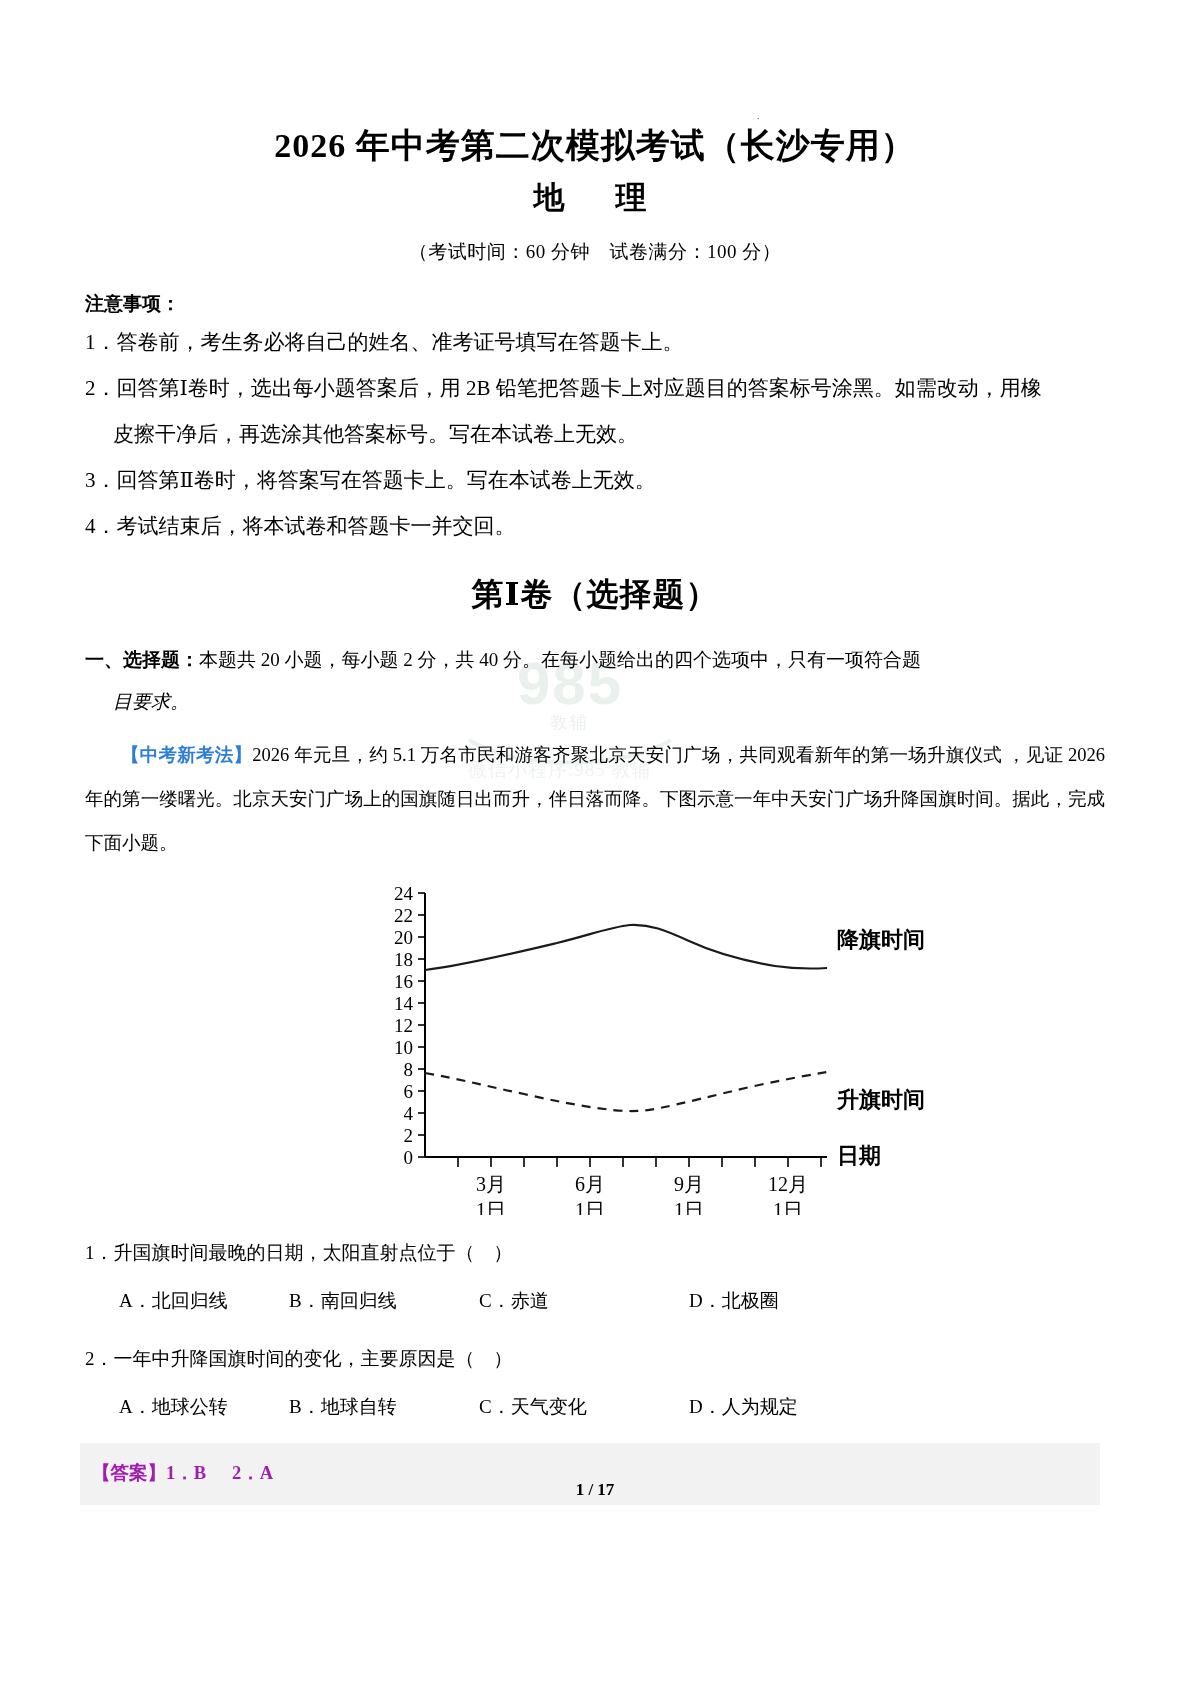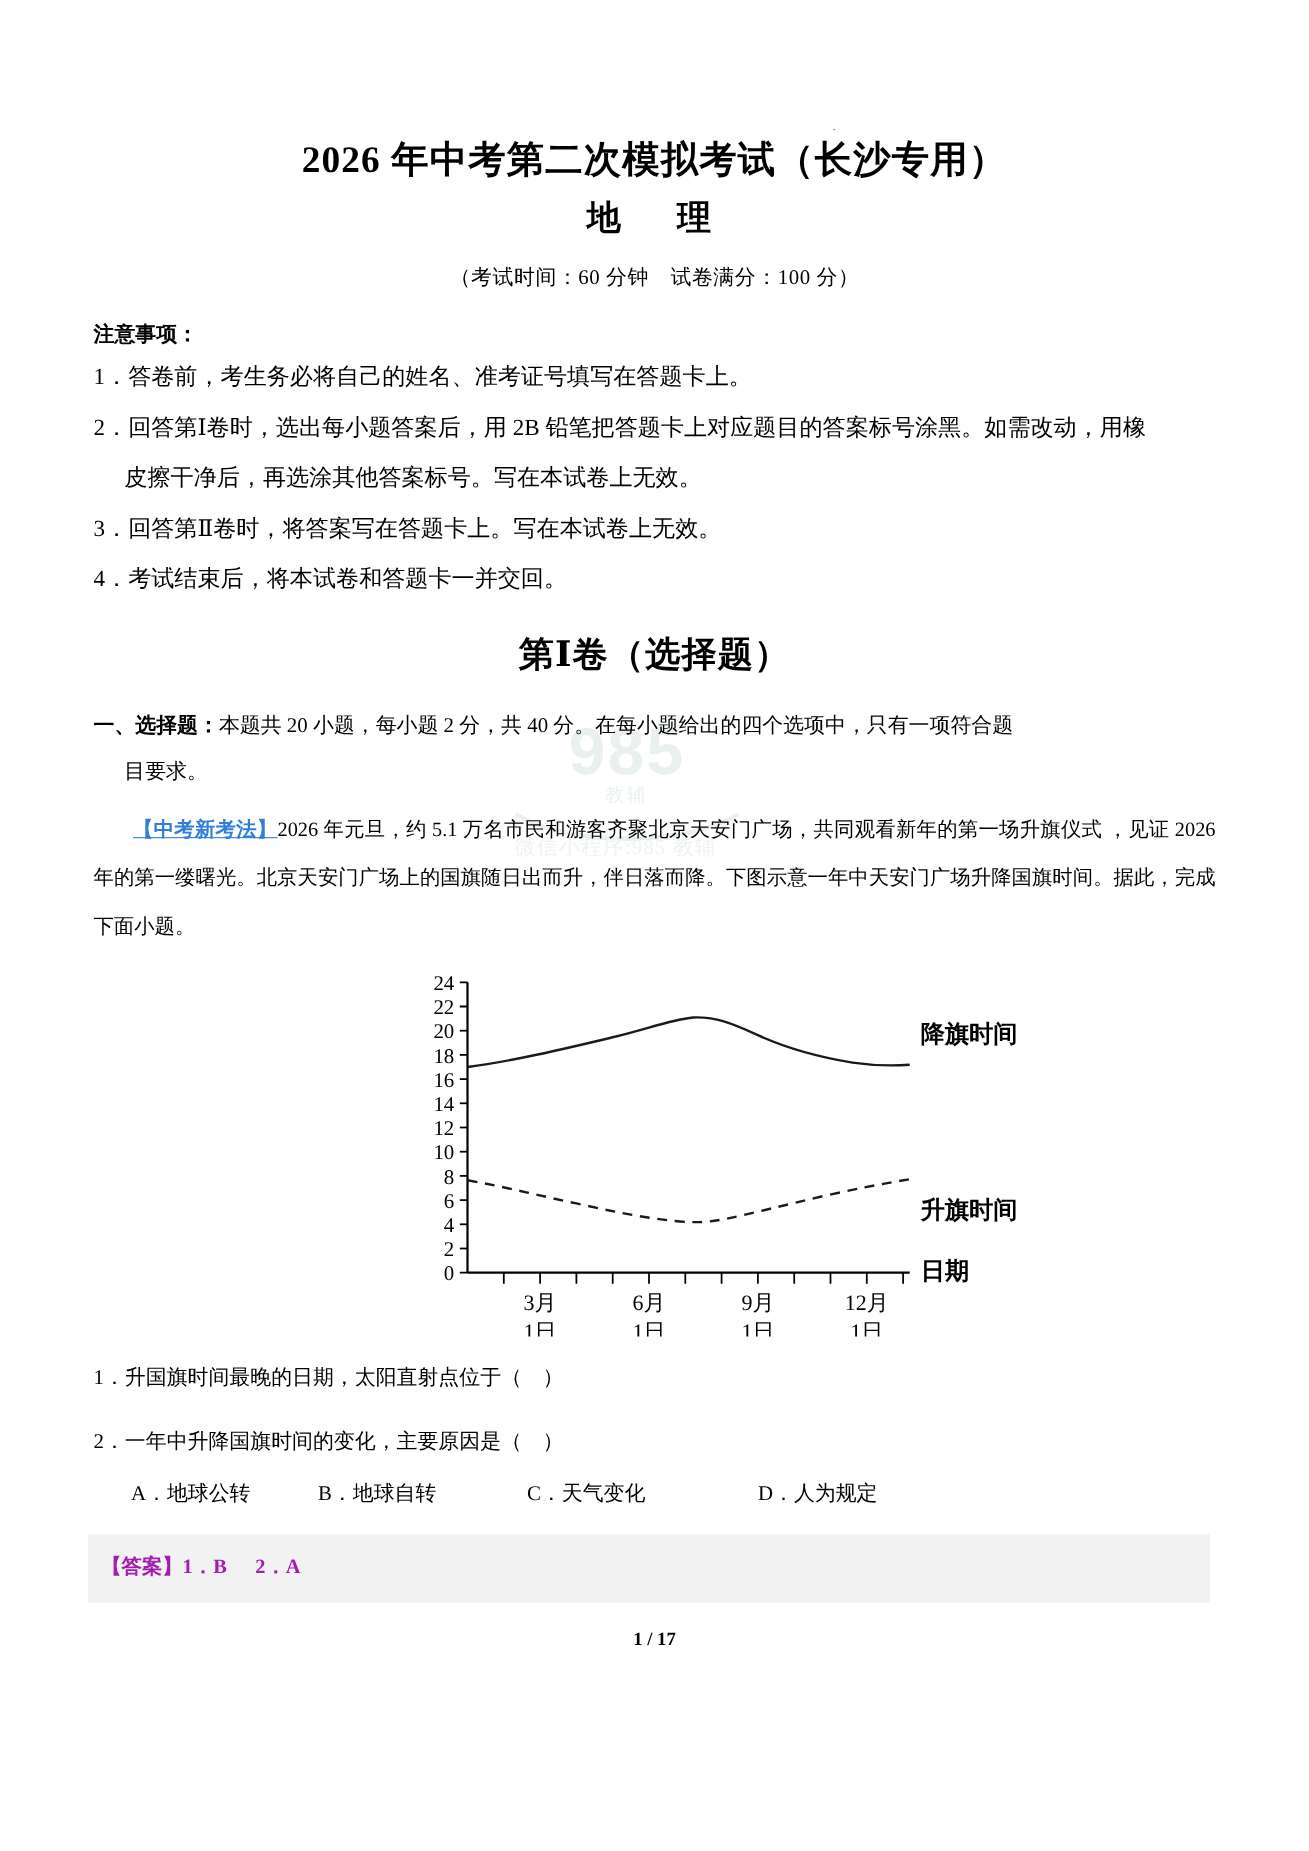--- a/index.html
+++ b/index.html
@@ -127,33 +127,33 @@
     letter-spacing: 1px;
   }
   .q-instructions {
     margin-top: 22px;
     font-size: 19px;
     line-height: 42px;
     position: relative;
     z-index: 2;
   }
   .q-instructions b { font-weight: 700; }
-  .q-instructions .wrap2 { display: block; padding-left: 28px; }
+  .q-instructions .wrap2 { display: block; padding-left: 28px; font-style: italic; }
 
   
   .passage {
     margin-top: 10px;
     font-size: 18.5px;
     line-height: 44px;
     text-align: justify;
     text-indent: 36px;
     position: relative;
     z-index: 2;
   }
-  .tag-blue { color: #2f7ed8; font-weight: 700; text-decoration: underline; }
+  .tag-blue { color: #2f7ed8; font-weight: 700; }
 
   
   .chart-wrap {
     position: relative;
     width: 1020px;
     height: 340px;
     margin-top: 10px;
   }
   .chart-svg { display: block; }
 
@@ -320,20 +320,26 @@
 
       <text x="752" y="72" font-family="Liberation Serif, serif" font-size="22" font-weight="700" fill="#000">降旗时间</text>
       <text x="752" y="232" font-family="Liberation Serif, serif" font-size="22" font-weight="700" fill="#000">升旗时间</text>
       <text x="752" y="288" font-family="Liberation Serif, serif" font-size="22" font-weight="700" fill="#000">日期</text>
     </svg>
   </div>
 
   <div class="question">
     <span>1．</span><span>升国旗时间最晚的日期，太阳直射点位于（　）</span>
   </div>
+  <div class="options">
+    <span class="opt opt-a">A．北回归线</span>
+    <span class="opt opt-b">B．南回归线</span>
+    <span class="opt opt-c">C．赤道</span>
+    <span class="opt opt-d">D．北极圈</span>
+  </div>
 
   <div class="question">
     <span>2．</span><span>一年中升降国旗时间的变化，主要原因是（　）</span>
   </div>
   <div class="options">
     <span class="opt opt-a">A．地球公转</span>
     <span class="opt opt-b">B．地球自转</span>
     <span class="opt opt-c">C．天气变化</span>
     <span class="opt opt-d">D．人为规定</span>
   </div>

